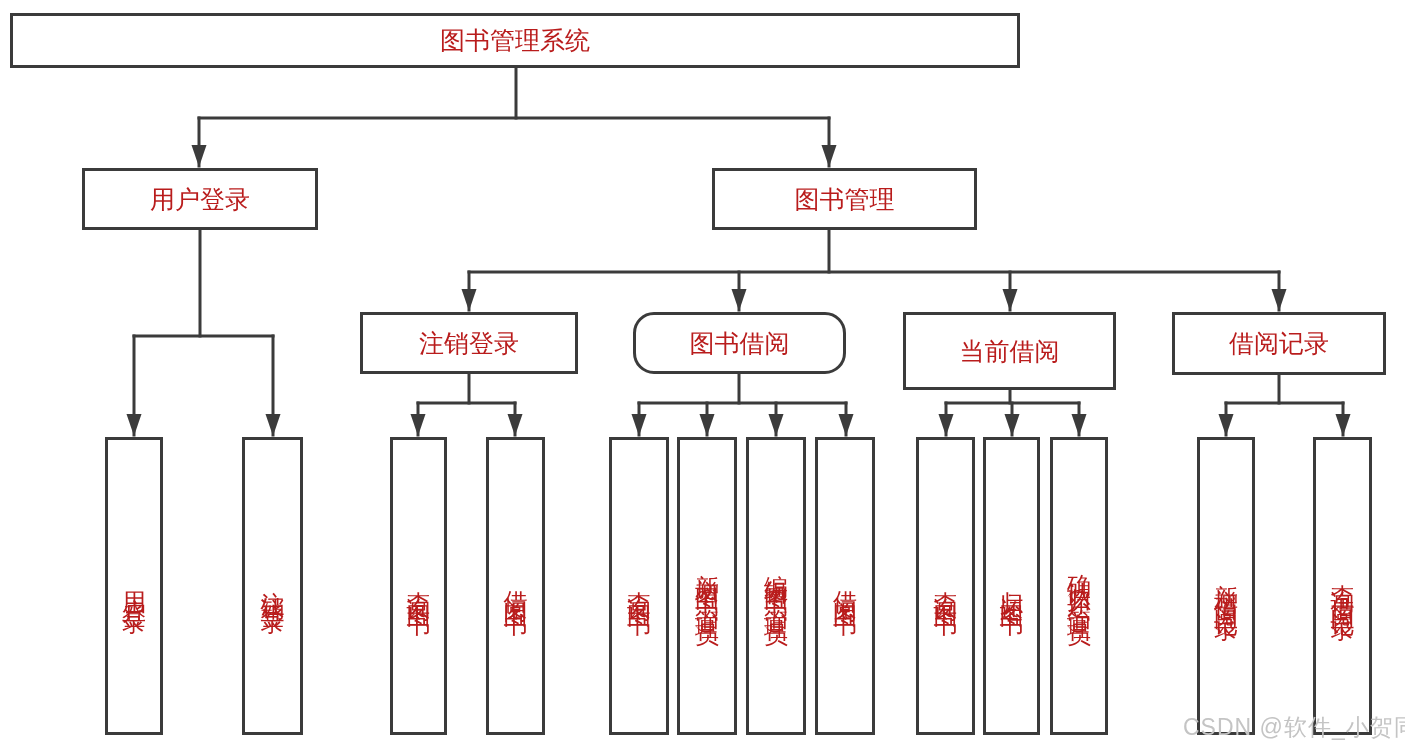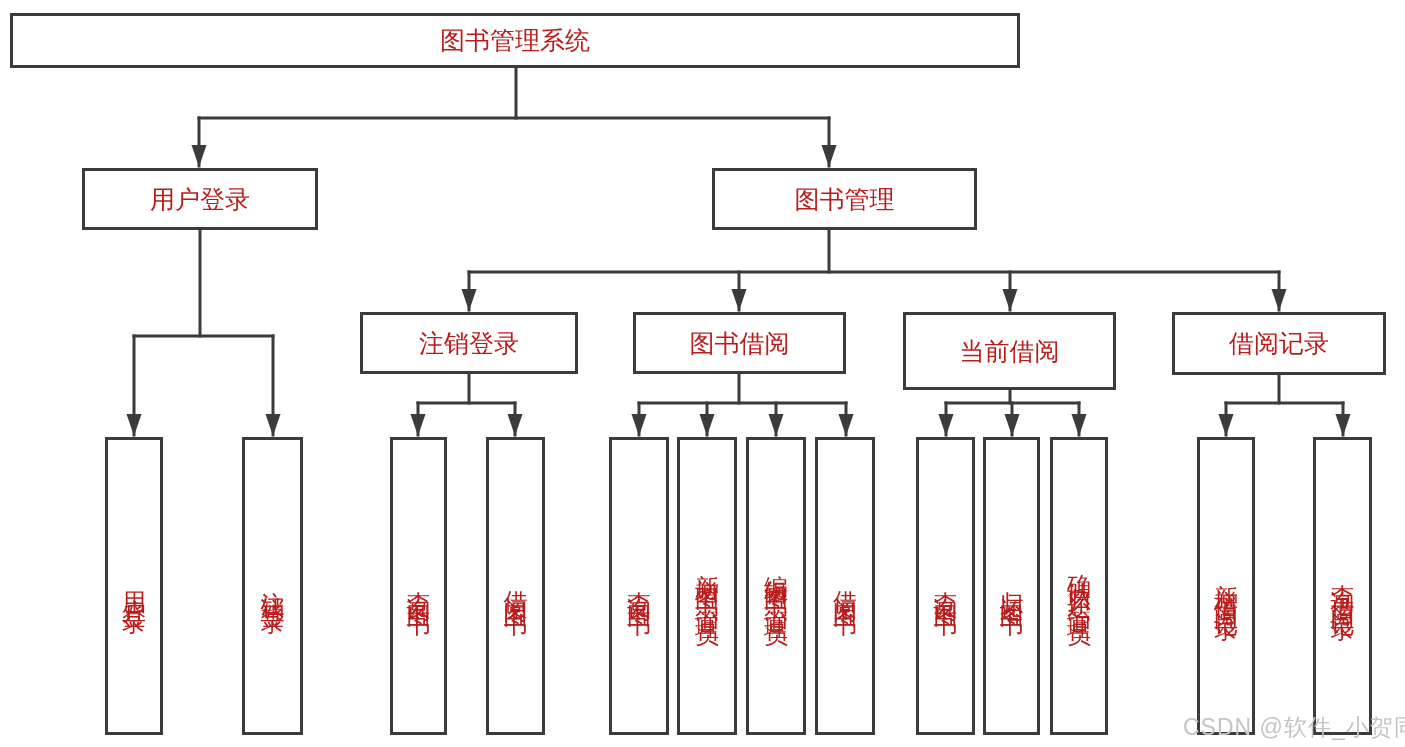--- a/index.html
+++ b/index.html
@@ -41,21 +41,21 @@
     letter-spacing: 7px;
     line-height: 1;
   }
   
   #root-box        { left: 10px;   top: 13px;  width: 1010px; height: 55px; }
   
   #login-box       { left: 82px;   top: 168px; width: 236px;  height: 62px; }
   #mgmt-box        { left: 712px;  top: 168px; width: 265px;  height: 62px; }
   
   #newbooks-box    { left: 360px;  top: 312px; width: 218px;  height: 62px; }
-  #borrowing-box   { left: 633px;  top: 312px; width: 213px;  height: 62px; }
+  #borrowing-box   { left: 633px;  top: 312px; width: 213px;  height: 62px; border-radius: 21px; }
   #current-box     { left: 903px;  top: 312px; width: 213px;  height: 78px; }
   #records-box     { left: 1172px; top: 312px; width: 214px;  height: 63px; }
   
   .leaf            { top: 437px;   height: 298px; }
   #leaf-a1 { left: 105px;  width: 58px; }
   #leaf-a2 { left: 242px;  width: 61px; }
   #leaf-b1 { left: 390px;  width: 57px; }
   #leaf-b2 { left: 486px;  width: 59px; }
   #leaf-c1 { left: 609px;  width: 60px; }
   #leaf-c2 { left: 677px;  width: 60px; }

